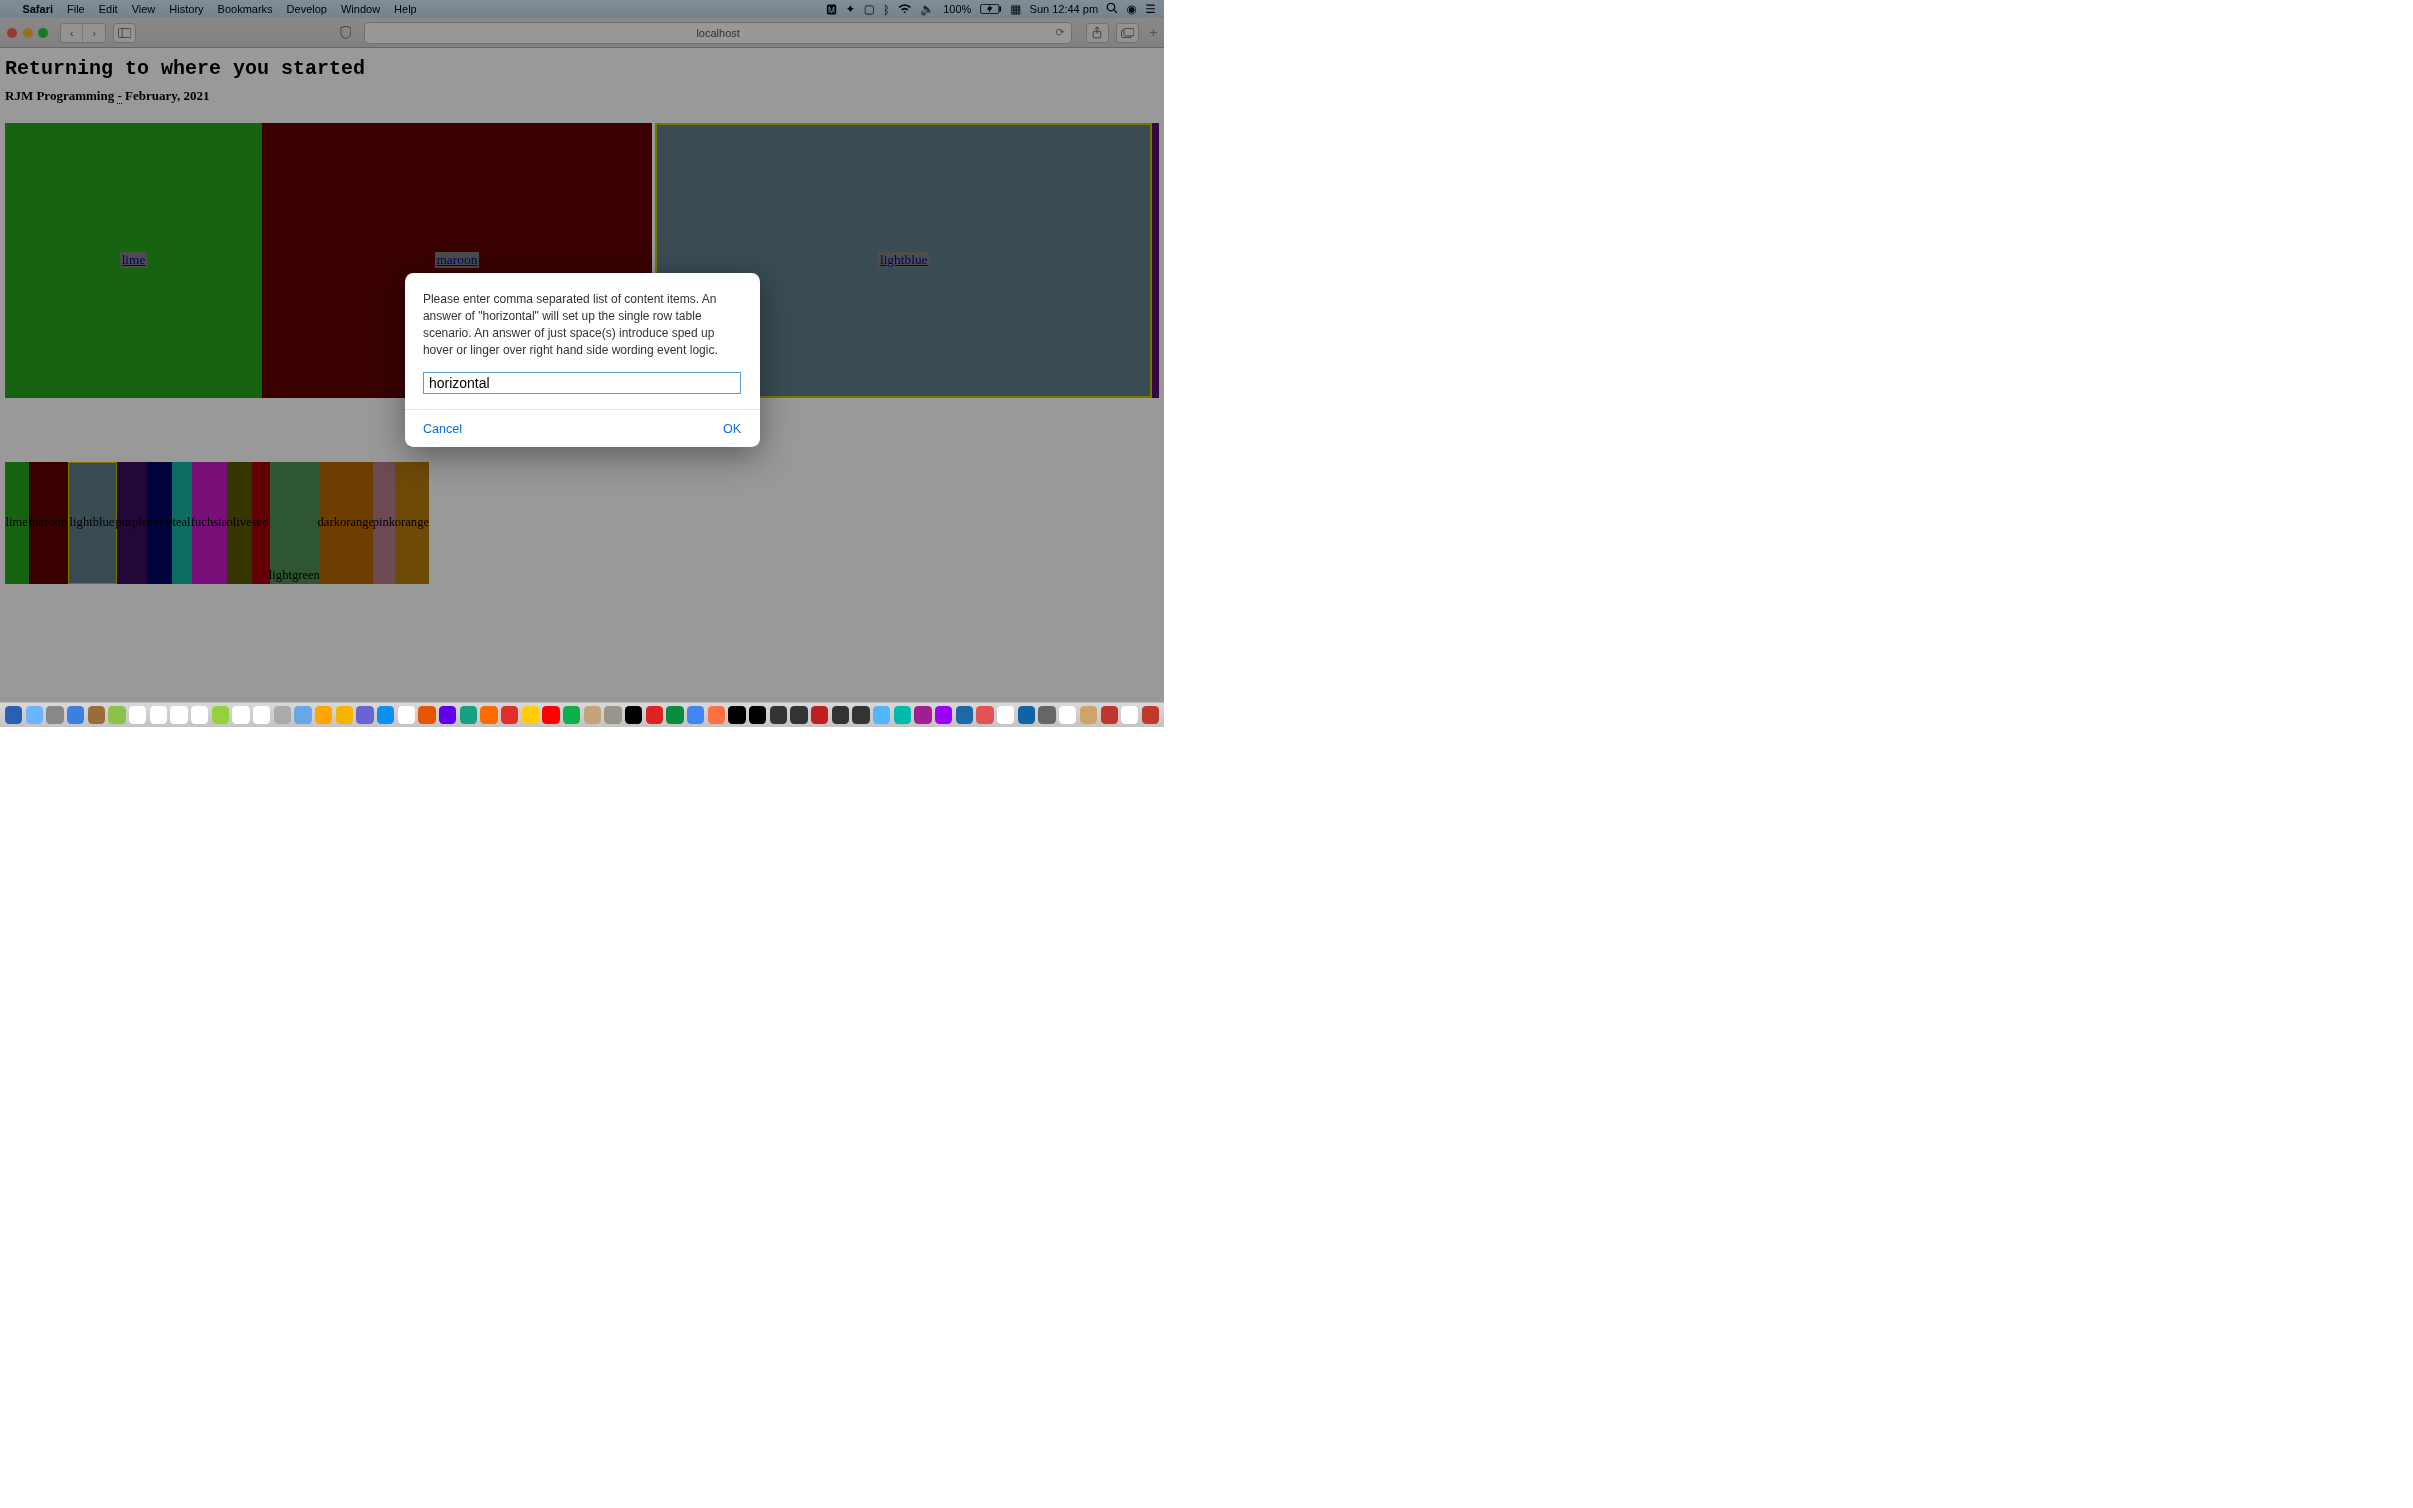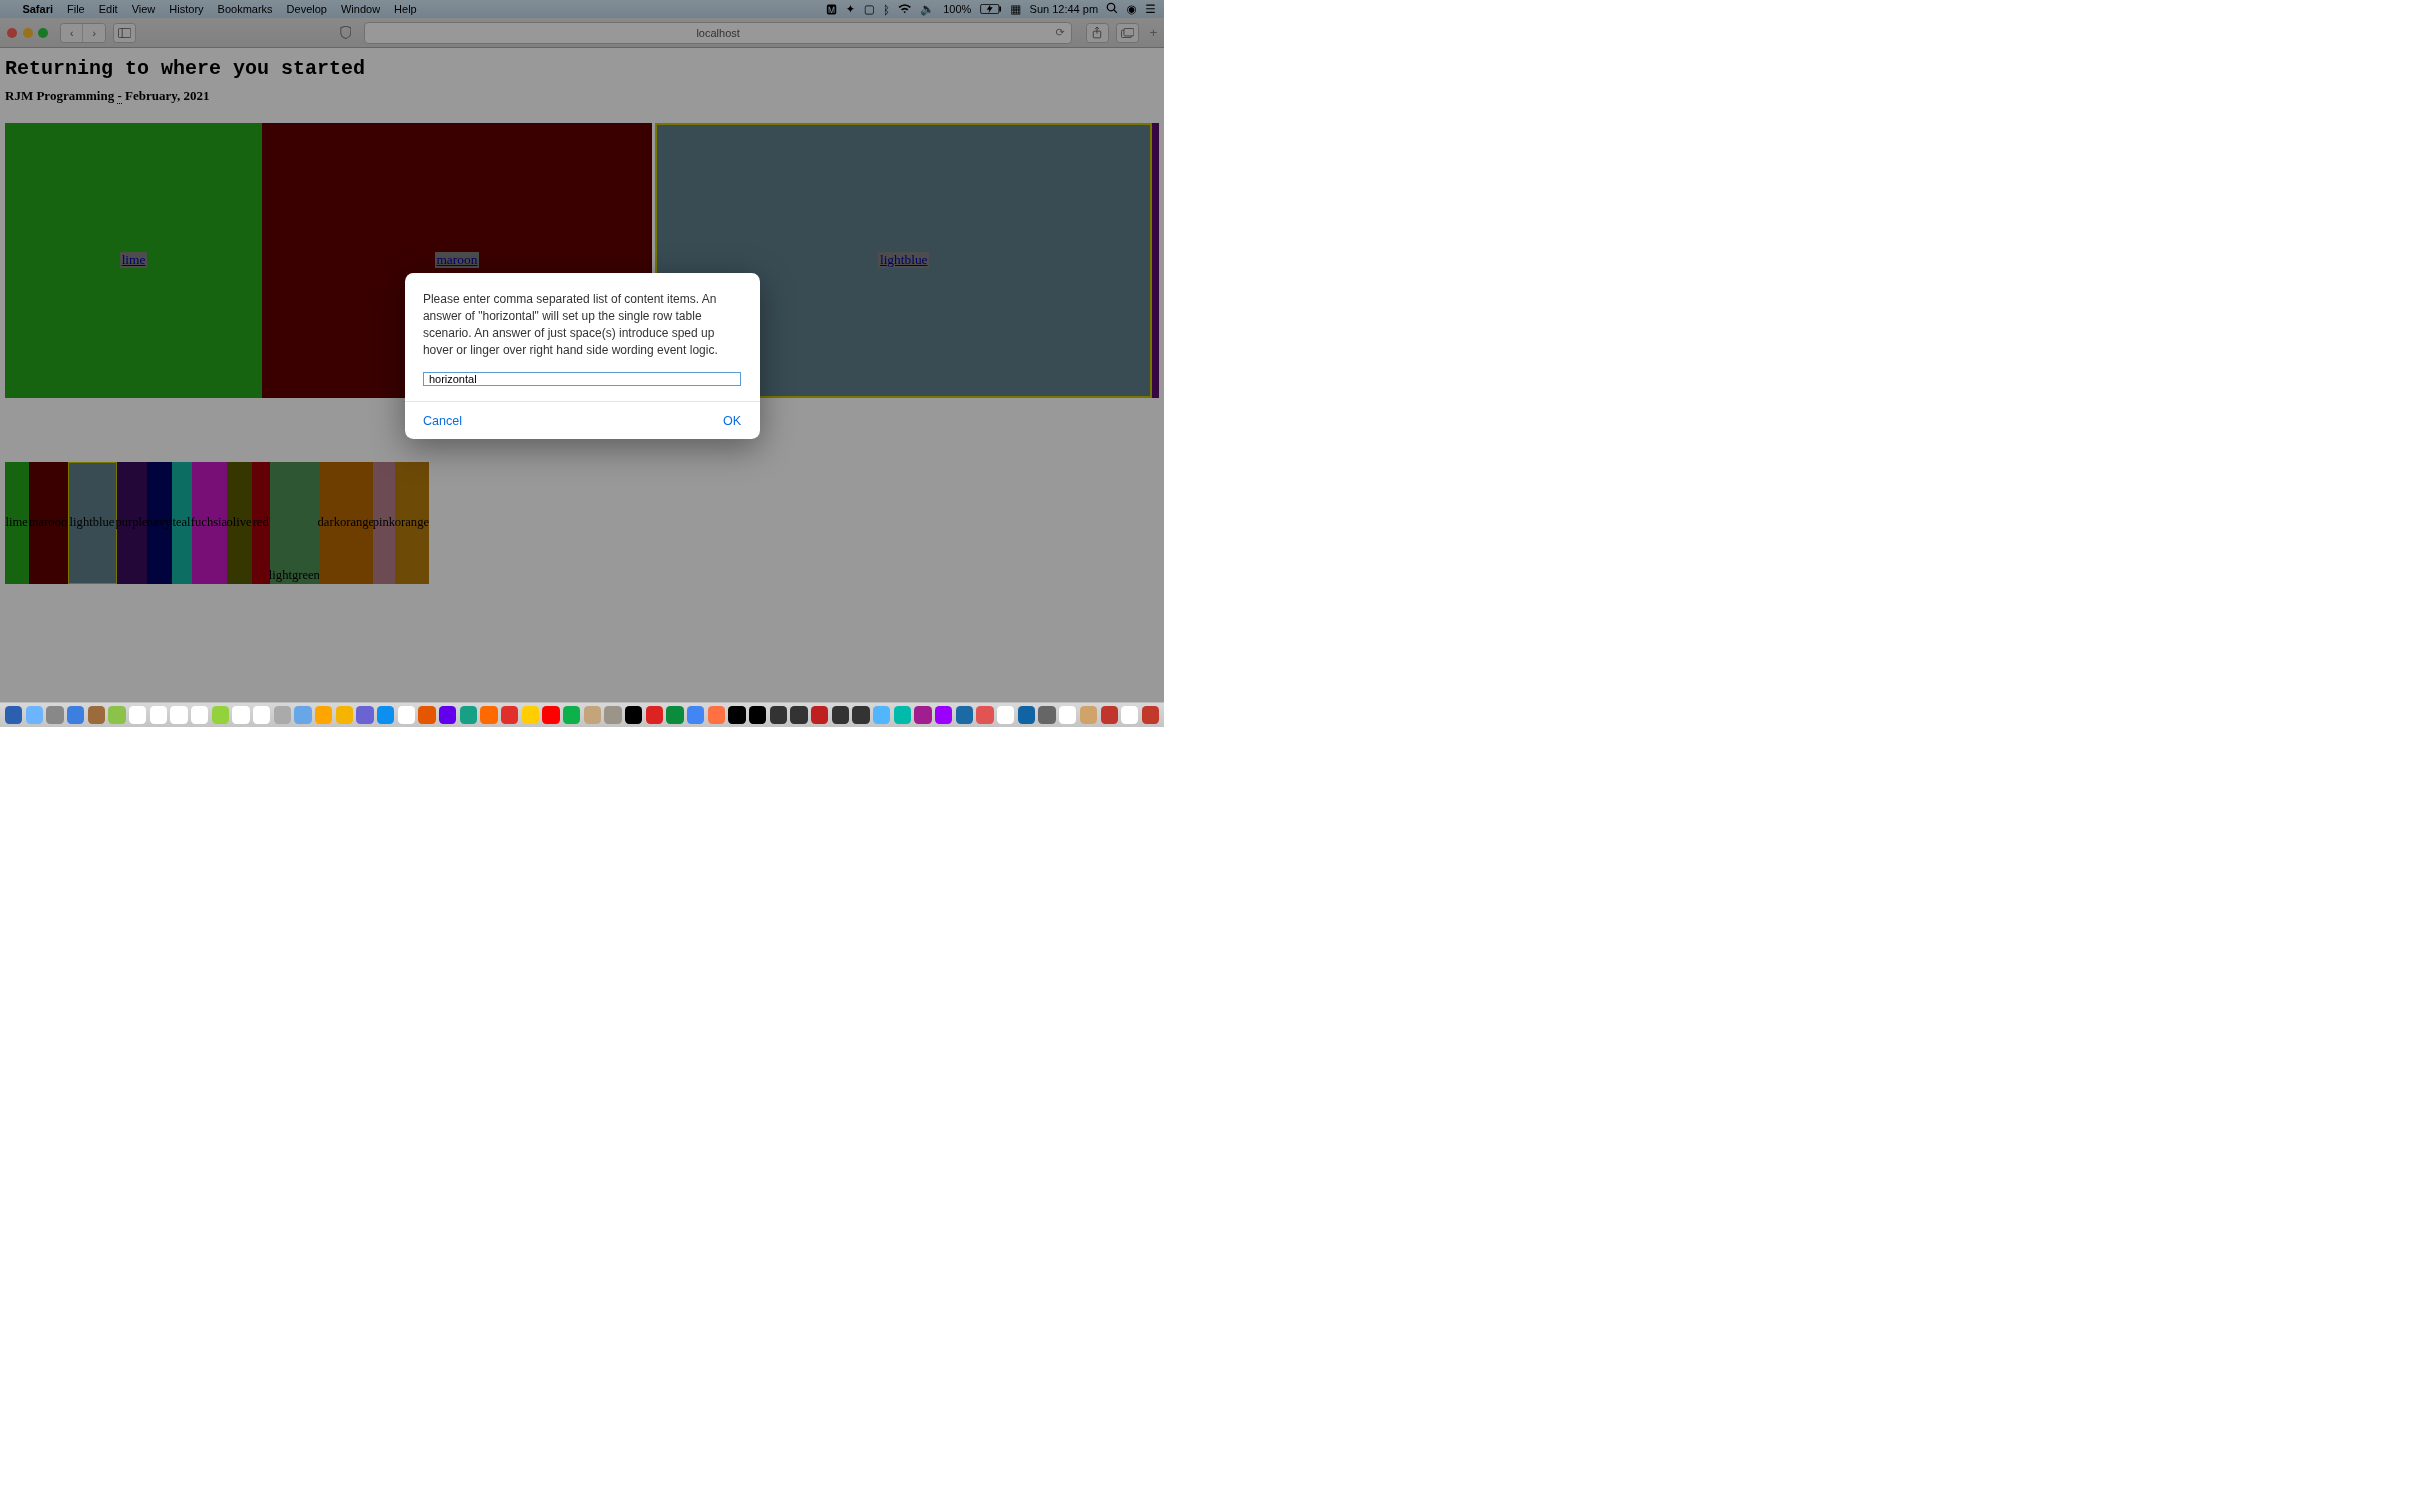--- a/index.html
+++ b/index.html
@@ -69,21 +69,21 @@
     .spacer{height:64px;}
 
     .thumb-row{display:flex;}
     .thumb-cell{height:122px;display:flex;align-items:center;justify-content:center;font-family:"Times New Roman",serif;font-size:12.6px;border:1.7px solid transparent;}
     .thumb-cell span{color:#000;}
 
     
     .overlay{position:absolute;top:0;left:0;right:0;bottom:0;background:rgba(0,0,0,0.4);display:flex;align-items:flex-start;justify-content:center;}
     .dialog{margin-top:273px;width:355px;background:#fff;border-radius:8.4px;box-shadow:0 8.4px 34px rgba(0,0,0,0.4);padding:18.4px 18.4px 11.7px;font-size:12px;color:#333;}
     .dialog p{line-height:1.4;margin-bottom:13.4px;}
-    .dialog input{width:100%;height:14px;border:0.8px solid #5a9bd4;padding:0 5px;font-size:11px;outline:none;background:#fff;}
+    .dialog input{width:100%;height:22px;border:0.8px solid #5a9bd4;padding:0 5px;font-size:14px;outline:none;background:#fff;}
     .dialog .btns{display:flex;justify-content:space-between;gap:20px;border-top:0.8px solid #e5e5e5;margin:15px -18.4px -11.7px;padding:11.7px 18.4px;}
     .dialog .btns button{background:none;border:none;color:#0d6ddc;font-size:12.6px;cursor:pointer;}
 
     
     .dock{
       position:absolute;bottom:0;left:0;right:0;height:25px;
       background:linear-gradient(#e8e8e8cc,#cfcfcfcc);
       border-top:0.8px solid #bbb;
       display:flex;align-items:center;justify-content:center;gap:3.4px;padding:1.7px 5px;
       overflow:hidden;

